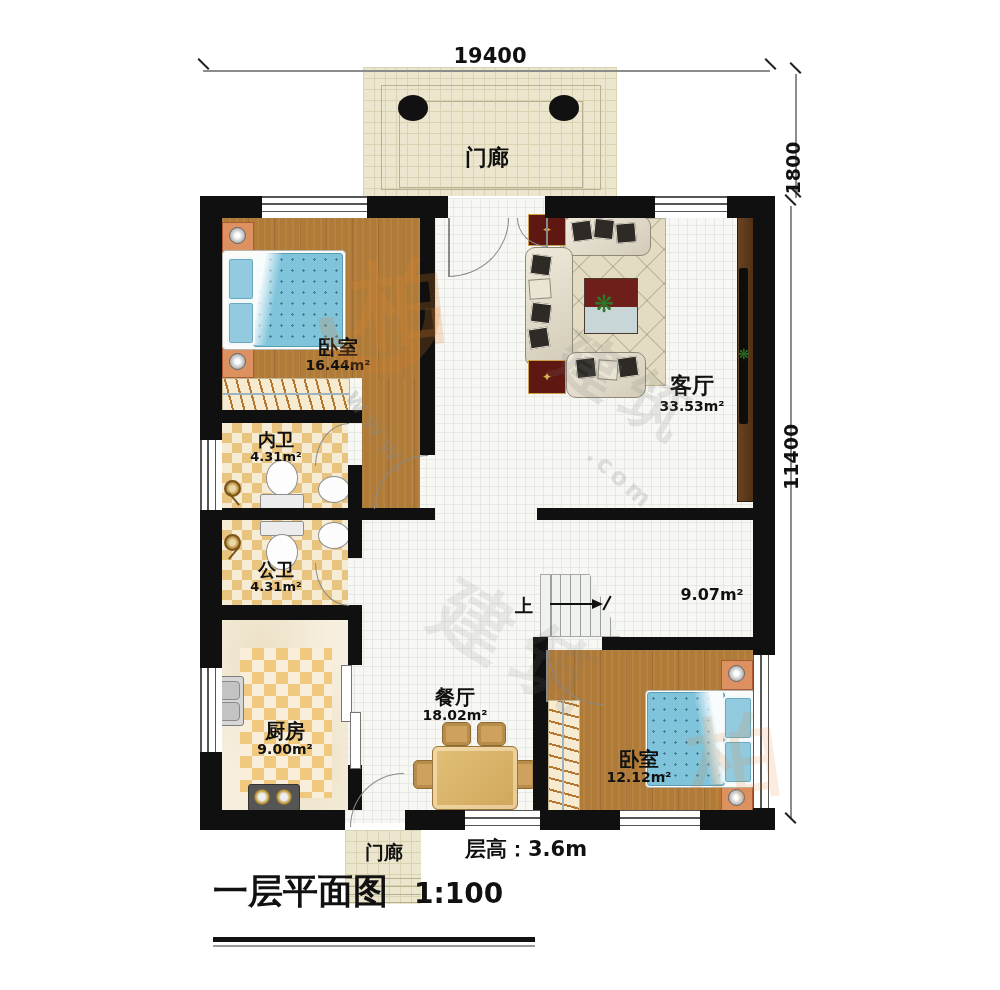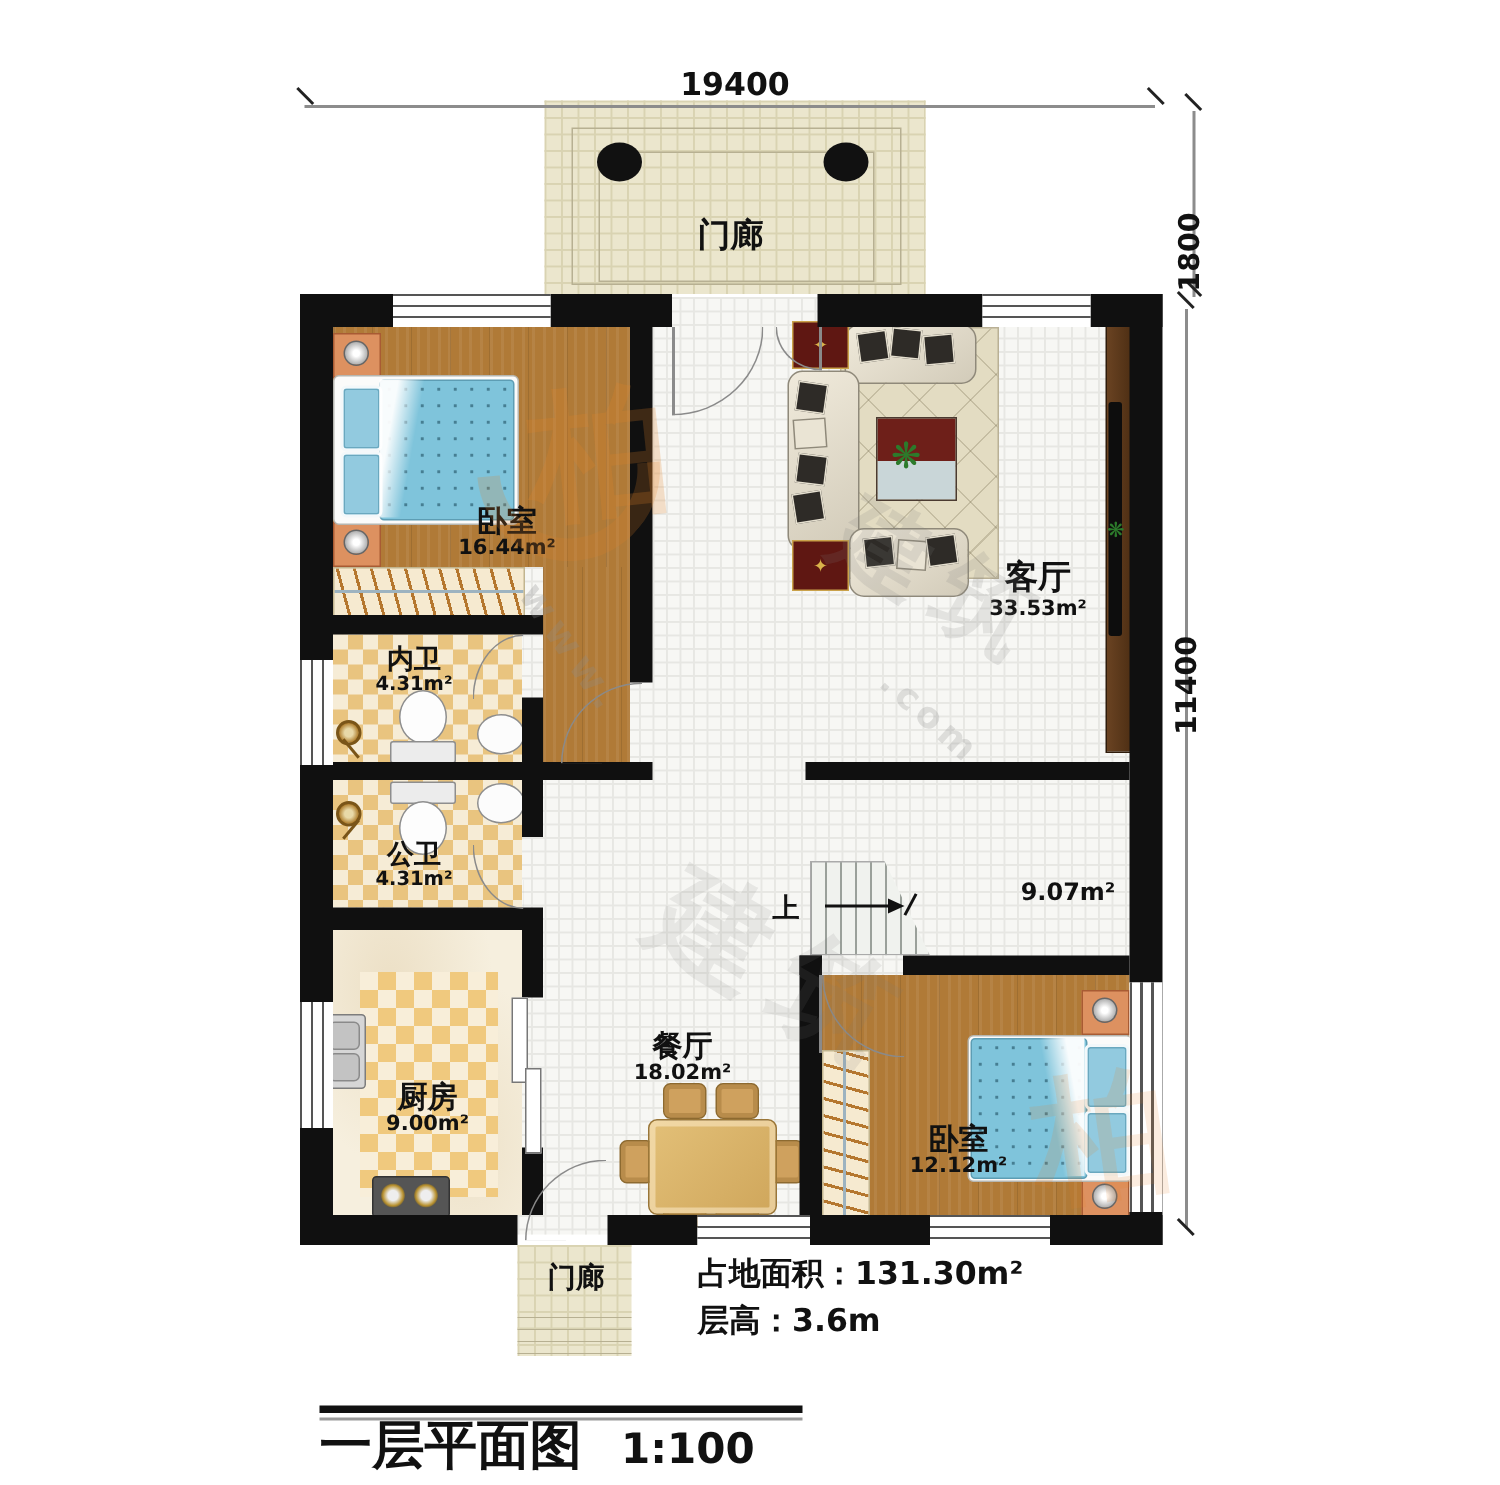--- a/index.html
+++ b/index.html
@@ -270,25 +270,24 @@
   <div class="a dimtxt rot" style="left:758px;top:448px;width:64px;height:20px;font-size:19px;">11400</div>
 
   <div class="a wm" style="left:318px;top:252px;width:92px;height:92px;border:15px solid rgba(226,130,40,.20);border-top-color:transparent;border-left-color:transparent;border-radius:50%;transform:rotate(40deg);"></div>
   <div class="a wm" style="left:352px;top:256px;font-size:94px;color:rgba(226,130,40,.22);transform:rotate(-6deg);">柏</div>
   <div class="a wm" style="left:552px;top:356px;font-size:64px;letter-spacing:12px;color:rgba(125,125,125,.16);transform:rotate(30deg);">建筑</div>
   <div class="a wm" style="left:430px;top:608px;font-size:78px;letter-spacing:14px;color:rgba(125,125,125,.13);transform:rotate(30deg);">建筑</div>
   <div class="a wm" style="left:330px;top:420px;font-size:26px;letter-spacing:5px;color:rgba(140,140,140,.28);transform:rotate(55deg);">www.</div>
   <div class="a wm" style="left:580px;top:466px;font-size:24px;letter-spacing:4px;color:rgba(140,140,140,.24);transform:rotate(42deg);">.com</div>
   <div class="a wm" style="left:688px;top:712px;font-size:92px;color:rgba(226,130,40,.15);transform:rotate(-8deg);">柏</div>
 
-  <div class="a" id="title-row" style="left:213px;top:940px;">
+  <div class="a" id="title-row" style="left:213px;top:868px;">
     <span id="title-main">一层平面图</span>
     <span id="title-scale">1:100</span>
   </div>
   <div class="a" style="left:213px;top:937px;width:322px;height:5px;background:#111;z-index:45;"></div>
   <div class="a" style="left:213px;top:945px;width:322px;height:2px;background:#9a9a9a;z-index:45;"></div>
 
   <div class="a" style="left:465px;top:834px;z-index:45;">
-    <div class="info-line">占地面积：131.30m²</div>
     <div class="info-line">层高：3.6m</div>
   </div>
 
 </div>
 
 </body></html>

